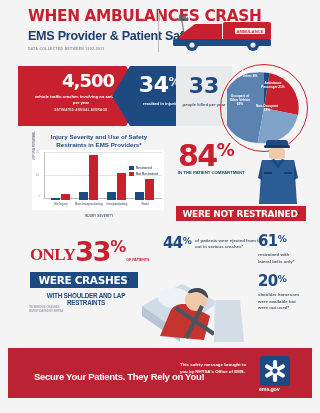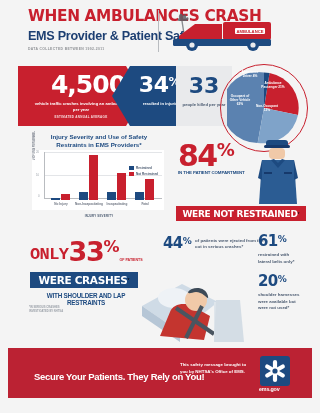--- a/index.html
+++ b/index.html
@@ -35,21 +35,21 @@
   .amb{position:absolute;left:165px;top:12px;width:112px;height:40px;}
 
   
   .stats{position:relative;height:68px;}
   .chev-red{
     position:absolute;left:18px;top:4px;width:126px;height:60px;
     background:#c8202e;
     clip-path:polygon(0 0, 108px 0, 126px 30px, 108px 60px, 0 60px);
     color:#fff;text-align:center;
   }
-  .chev-red .big{font-size:25px;font-weight:bold;letter-spacing:-1px;margin-top:6px;line-height:1;
+  .chev-red .big{font-size:18px;font-weight:bold;letter-spacing:-1px;margin-top:6px;line-height:1;
     font-family:"DejaVu Sans", sans-serif;margin-left:14px;}
   .chev-red .cap{font-size:4.2px;font-weight:bold;line-height:1.35;margin-top:4px;padding:0 14px;}
   .chev-red .cap2{font-size:3px;font-weight:bold;margin-top:3px;letter-spacing:0.3px;opacity:.85;}
 
   .chev-navy{
     position:absolute;left:112px;top:4px;width:68px;height:60px;
     background:#1d4a80;
     clip-path:polygon(18px 0, 68px 0, 68px 60px, 18px 60px, 0 30px);
     color:#fff;text-align:right;
   }
@@ -110,21 +110,21 @@
   }
   .ribbon span{font-size:9px;font-weight:bold;color:#fff;letter-spacing:-0.3px;
     font-family:"DejaVu Sans", sans-serif;}
   .ribbon sup{font-size:5px;vertical-align:4px;}
   .medic{position:absolute;left:252px;top:8px;width:52px;height:66px;}
 
   
   .low{position:relative;height:120px;}
   .only33{position:absolute;left:30px;top:12px;display:flex;align-items:flex-end;}
   .only33 .word{font-size:17px;font-weight:bold;color:#c8202e;letter-spacing:-0.6px;line-height:1;
-    font-family:Liberation Mono, monospace;padding-bottom:1px;}
+    font-family:Liberation Serif, serif;padding-bottom:1px;}
   .only33 .num{font-size:27px;font-weight:bold;color:#c8202e;line-height:.85;letter-spacing:-1.2px;
     font-family:"DejaVu Sans", sans-serif;}
   .only33 .num sup{font-size:16px;vertical-align:9px;}
   .only33 .ofp{font-size:3.6px;font-weight:bold;color:#c8202e;padding-bottom:2px;margin-left:1px;}
   .secured{
     position:absolute;left:30px;top:44px;width:108px;height:16px;background:#1d4a80;
     display:flex;align-items:center;justify-content:center;
   }
   .secured span{font-size:10.5px;font-weight:bold;color:#fff;letter-spacing:-0.3px;
     font-family:"DejaVu Sans", sans-serif;}

